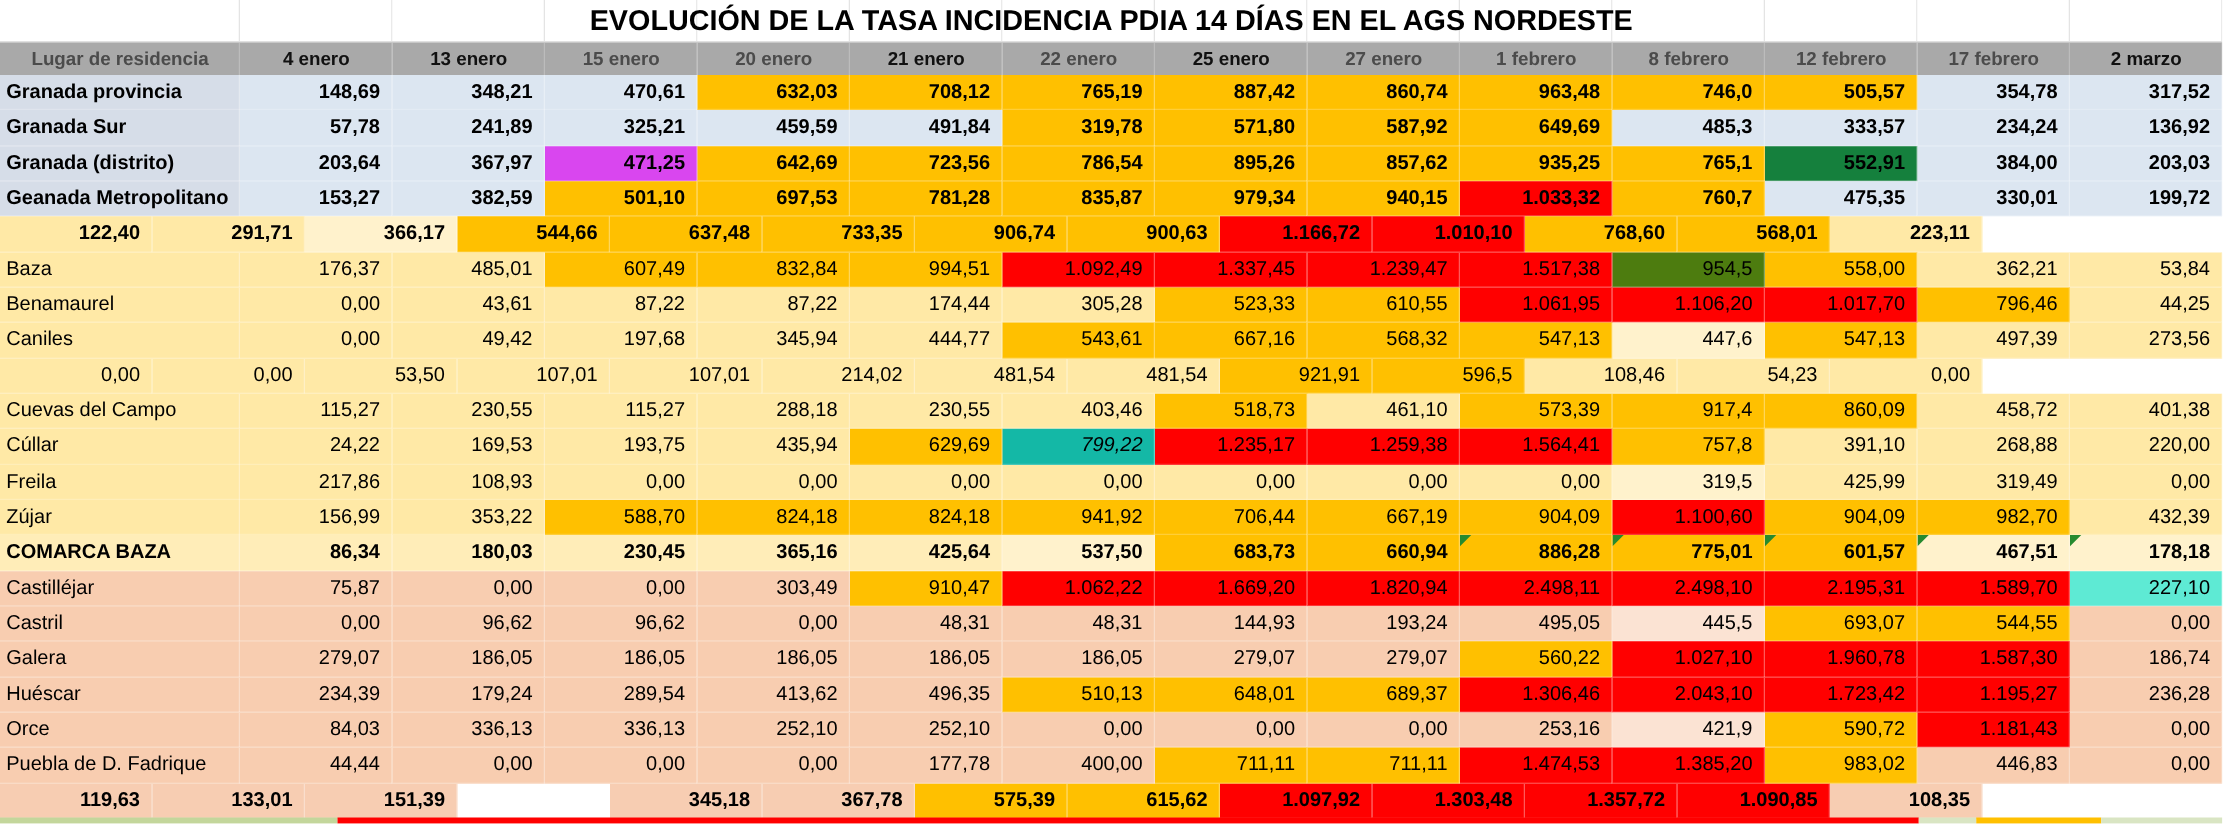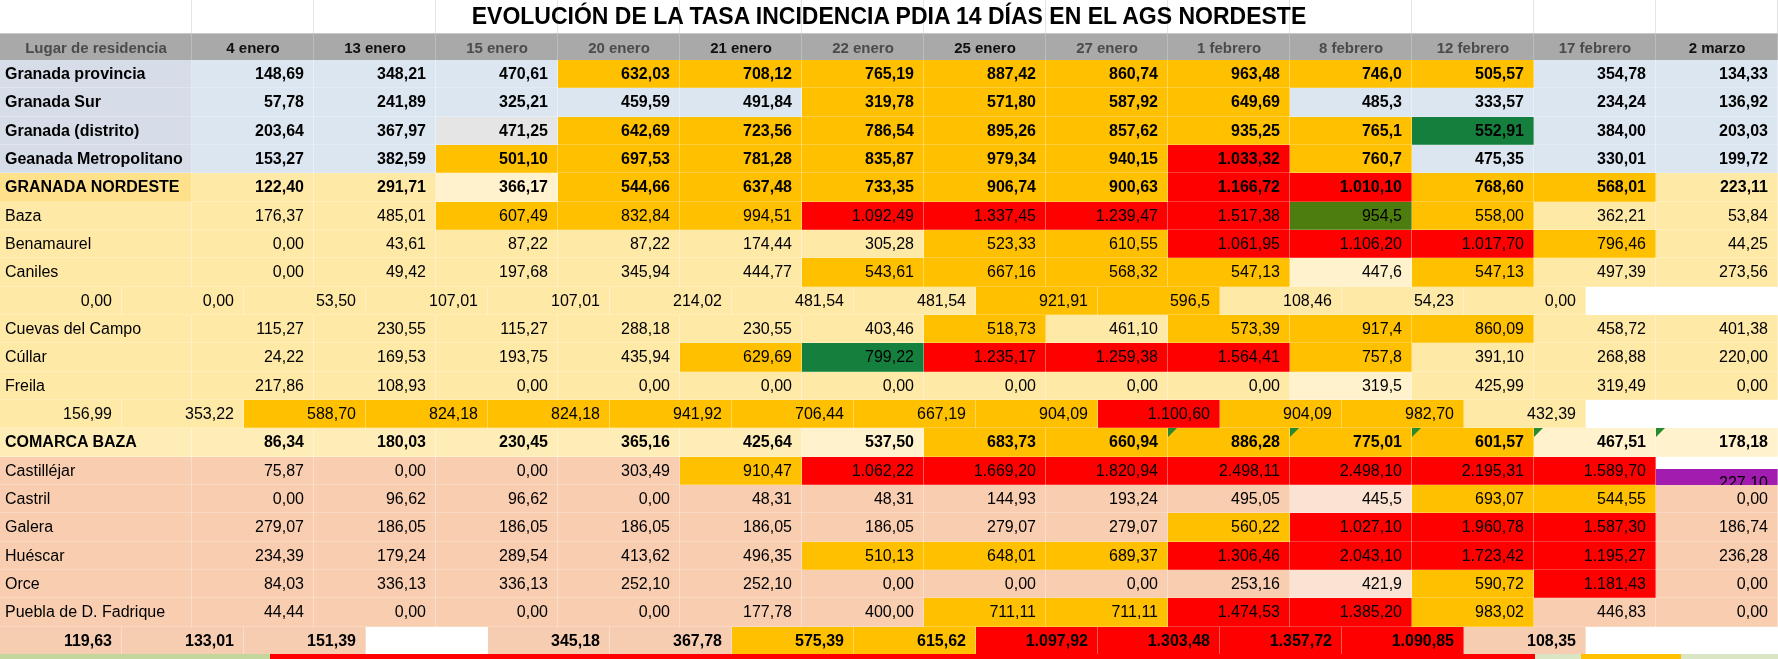--- a/index.html
+++ b/index.html
@@ -103,21 +103,21 @@
         <div class="cell cn b" style="background: rgb(220, 230, 241);">470,61</div>
         <div class="cell cn b" style="background: rgb(255, 192, 0);">632,03</div>
         <div class="cell cn b" style="background: rgb(255, 192, 0);">708,12</div>
         <div class="cell cn b" style="background: rgb(255, 192, 0);">765,19</div>
         <div class="cell cn b" style="background: rgb(255, 192, 0);">887,42</div>
         <div class="cell cn b" style="background: rgb(255, 192, 0);">860,74</div>
         <div class="cell cn b" style="background: rgb(255, 192, 0);">963,48</div>
         <div class="cell cn b" style="background: rgb(255, 192, 0);">746,0</div>
         <div class="cell cn b" style="background: rgb(255, 192, 0);">505,57</div>
         <div class="cell cn b" style="background: rgb(220, 230, 241);">354,78</div>
-        <div class="cell cn b" style="background: rgb(220, 230, 241);">134,33</div>
+        <div class="cell cn b" style="background: rgb(220, 230, 241);">317,52</div>
       </div>
       <div class="row data-row">
         <div class="cell c0 b" style="background: rgb(214, 221, 232);">Granada Sur</div>
         <div class="cell cn b" style="background: rgb(220, 230, 241);">57,78</div>
         <div class="cell cn b" style="background: rgb(220, 230, 241);">241,89</div>
         <div class="cell cn b" style="background: rgb(220, 230, 241);">325,21</div>
         <div class="cell cn b" style="background: rgb(220, 230, 241);">459,59</div>
         <div class="cell cn b" style="background: rgb(220, 230, 241);">491,84</div>
         <div class="cell cn b" style="background: rgb(255, 192, 0);">319,78</div>
         <div class="cell cn b" style="background: rgb(255, 192, 0);">571,80</div>
@@ -125,21 +125,21 @@
         <div class="cell cn b" style="background: rgb(255, 192, 0);">649,69</div>
         <div class="cell cn b" style="background: rgb(220, 230, 241);">485,3</div>
         <div class="cell cn b" style="background: rgb(220, 230, 241);">333,57</div>
         <div class="cell cn b" style="background: rgb(220, 230, 241);">234,24</div>
         <div class="cell cn b" style="background: rgb(220, 230, 241);">136,92</div>
       </div>
       <div class="row data-row">
         <div class="cell c0 b" style="background: rgb(214, 221, 232);">Granada (distrito)</div>
         <div class="cell cn b" style="background: rgb(220, 230, 241);">203,64</div>
         <div class="cell cn b" style="background: rgb(220, 230, 241);">367,97</div>
-        <div class="cell cn b" style="background: #e5e5e5; text-align: right;">471,25</div>
+        <div class="cell cn b" style="background: #d946ef; text-align: right;">471,25</div>
         <div class="cell cn b" style="background: rgb(255, 192, 0);">642,69</div>
         <div class="cell cn b" style="background: rgb(255, 192, 0);">723,56</div>
         <div class="cell cn b" style="background: rgb(255, 192, 0);">786,54</div>
         <div class="cell cn b" style="background: rgb(255, 192, 0);">895,26</div>
         <div class="cell cn b" style="background: rgb(255, 192, 0);">857,62</div>
         <div class="cell cn b" style="background: rgb(255, 192, 0);">935,25</div>
         <div class="cell cn b" style="background: rgb(255, 192, 0);">765,1</div>
         <div class="cell cn b" style="background: #15803d;">552,91</div>
         <div class="cell cn b" style="background: rgb(220, 230, 241);">384,00</div>
         <div class="cell cn b" style="background: rgb(220, 230, 241);">203,03</div>
@@ -154,21 +154,20 @@
         <div class="cell cn b" style="background: rgb(255, 192, 0);">835,87</div>
         <div class="cell cn b" style="background: rgb(255, 192, 0);">979,34</div>
         <div class="cell cn b" style="background: rgb(255, 192, 0);">940,15</div>
         <div class="cell cn b" style="background: rgb(255, 0, 0);">1.033,32</div>
         <div class="cell cn b" style="background: rgb(255, 192, 0);">760,7</div>
         <div class="cell cn b" style="background: rgb(220, 230, 241);">475,35</div>
         <div class="cell cn b" style="background: rgb(220, 230, 241);">330,01</div>
         <div class="cell cn b" style="background: rgb(220, 230, 241);">199,72</div>
       </div>
       <div class="row data-row">
-        <div class="cell c0 b" style="background: rgb(255, 225, 140);">GRANADA NORDESTE</div>
         <div class="cell cn b" style="background: rgb(255, 233, 166);">122,40</div>
         <div class="cell cn b" style="background: rgb(255, 233, 166);">291,71</div>
         <div class="cell cn b" style="background: rgb(255, 242, 204);">366,17</div>
         <div class="cell cn b" style="background: rgb(255, 192, 0);">544,66</div>
         <div class="cell cn b" style="background: rgb(255, 192, 0);">637,48</div>
         <div class="cell cn b" style="background: rgb(255, 192, 0);">733,35</div>
         <div class="cell cn b" style="background: rgb(255, 192, 0);">906,74</div>
         <div class="cell cn b" style="background: rgb(255, 192, 0);">900,63</div>
         <div class="cell cn b" style="background: rgb(255, 0, 0);">1.166,72</div>
         <div class="cell cn b" style="background: rgb(255, 0, 0);">1.010,10</div>
@@ -255,21 +254,21 @@
         <div class="cell cn" style="background: rgb(255, 233, 166);">458,72</div>
         <div class="cell cn" style="background: rgb(255, 233, 166);">401,38</div>
       </div>
       <div class="row data-row">
         <div class="cell c0" style="background: rgb(255, 233, 166);">Cúllar</div>
         <div class="cell cn" style="background: rgb(255, 233, 166);">24,22</div>
         <div class="cell cn" style="background: rgb(255, 233, 166);">169,53</div>
         <div class="cell cn" style="background: rgb(255, 233, 166);">193,75</div>
         <div class="cell cn" style="background: rgb(255, 233, 166);">435,94</div>
         <div class="cell cn" style="background: rgb(255, 192, 0);">629,69</div>
-        <div class="cell cn" style="background: #15803d;">799,22</div>
+        <div class="cell cn" style="background: #14b8a6; font-style: italic;">799,22</div>
         <div class="cell cn" style="background: rgb(255, 0, 0);">1.235,17</div>
         <div class="cell cn" style="background: rgb(255, 0, 0);">1.259,38</div>
         <div class="cell cn" style="background: rgb(255, 0, 0);">1.564,41</div>
         <div class="cell cn" style="background: rgb(255, 192, 0);">757,8</div>
         <div class="cell cn" style="background: rgb(255, 233, 166);">391,10</div>
         <div class="cell cn" style="background: rgb(255, 233, 166);">268,88</div>
         <div class="cell cn" style="background: rgb(255, 233, 166);">220,00</div>
       </div>
       <div class="row data-row">
         <div class="cell c0" style="background: rgb(255, 233, 166);">Freila</div>
@@ -281,20 +280,21 @@
         <div class="cell cn" style="background: rgb(255, 233, 166);">0,00</div>
         <div class="cell cn" style="background: rgb(255, 233, 166);">0,00</div>
         <div class="cell cn" style="background: rgb(255, 233, 166);">0,00</div>
         <div class="cell cn" style="background: rgb(255, 233, 166);">0,00</div>
         <div class="cell cn" style="background: rgb(255, 242, 204);">319,5</div>
         <div class="cell cn" style="background: rgb(255, 233, 166);">425,99</div>
         <div class="cell cn" style="background: rgb(255, 233, 166);">319,49</div>
         <div class="cell cn" style="background: rgb(255, 233, 166);">0,00</div>
       </div>
       <div class="row data-row">
+        <div class="cell c0" style="background: rgb(255, 233, 166);">Zújar</div>
         <div class="cell cn" style="background: rgb(255, 233, 166);">156,99</div>
         <div class="cell cn" style="background: rgb(255, 233, 166);">353,22</div>
         <div class="cell cn" style="background: rgb(255, 192, 0);">588,70</div>
         <div class="cell cn" style="background: rgb(255, 192, 0);">824,18</div>
         <div class="cell cn" style="background: rgb(255, 192, 0);">824,18</div>
         <div class="cell cn" style="background: rgb(255, 192, 0);">941,92</div>
         <div class="cell cn" style="background: rgb(255, 192, 0);">706,44</div>
         <div class="cell cn" style="background: rgb(255, 192, 0);">667,19</div>
         <div class="cell cn" style="background: rgb(255, 192, 0);">904,09</div>
         <div class="cell cn" style="background: rgb(255, 0, 0);">1.100,60</div>
@@ -325,21 +325,21 @@
         <div class="cell cn" style="background: rgb(248, 205, 176);">0,00</div>
         <div class="cell cn" style="background: rgb(248, 205, 176);">303,49</div>
         <div class="cell cn" style="background: rgb(255, 192, 0);">910,47</div>
         <div class="cell cn" style="background: rgb(255, 0, 0);">1.062,22</div>
         <div class="cell cn" style="background: rgb(255, 0, 0);">1.669,20</div>
         <div class="cell cn" style="background: rgb(255, 0, 0);">1.820,94</div>
         <div class="cell cn" style="background: rgb(255, 0, 0);">2.498,11</div>
         <div class="cell cn" style="background: rgb(255, 0, 0);">2.498,10</div>
         <div class="cell cn" style="background: rgb(255, 0, 0);">2.195,31</div>
         <div class="cell cn" style="background: rgb(255, 0, 0);">1.589,70</div>
-        <div class="cell cn" style="background: #a21caf; margin-top: 12px;">227,10</div>
+        <div class="cell cn" style="background: #5eead4;">227,10</div>
       </div>
       <div class="row data-row">
         <div class="cell c0" style="background: rgb(248, 205, 176);">Castril</div>
         <div class="cell cn" style="background: rgb(248, 205, 176);">0,00</div>
         <div class="cell cn" style="background: rgb(248, 205, 176);">96,62</div>
         <div class="cell cn" style="background: rgb(248, 205, 176);">96,62</div>
         <div class="cell cn" style="background: rgb(248, 205, 176);">0,00</div>
         <div class="cell cn" style="background: rgb(248, 205, 176);">48,31</div>
         <div class="cell cn" style="background: rgb(248, 205, 176);">48,31</div>
         <div class="cell cn" style="background: rgb(248, 205, 176);">144,93</div>

